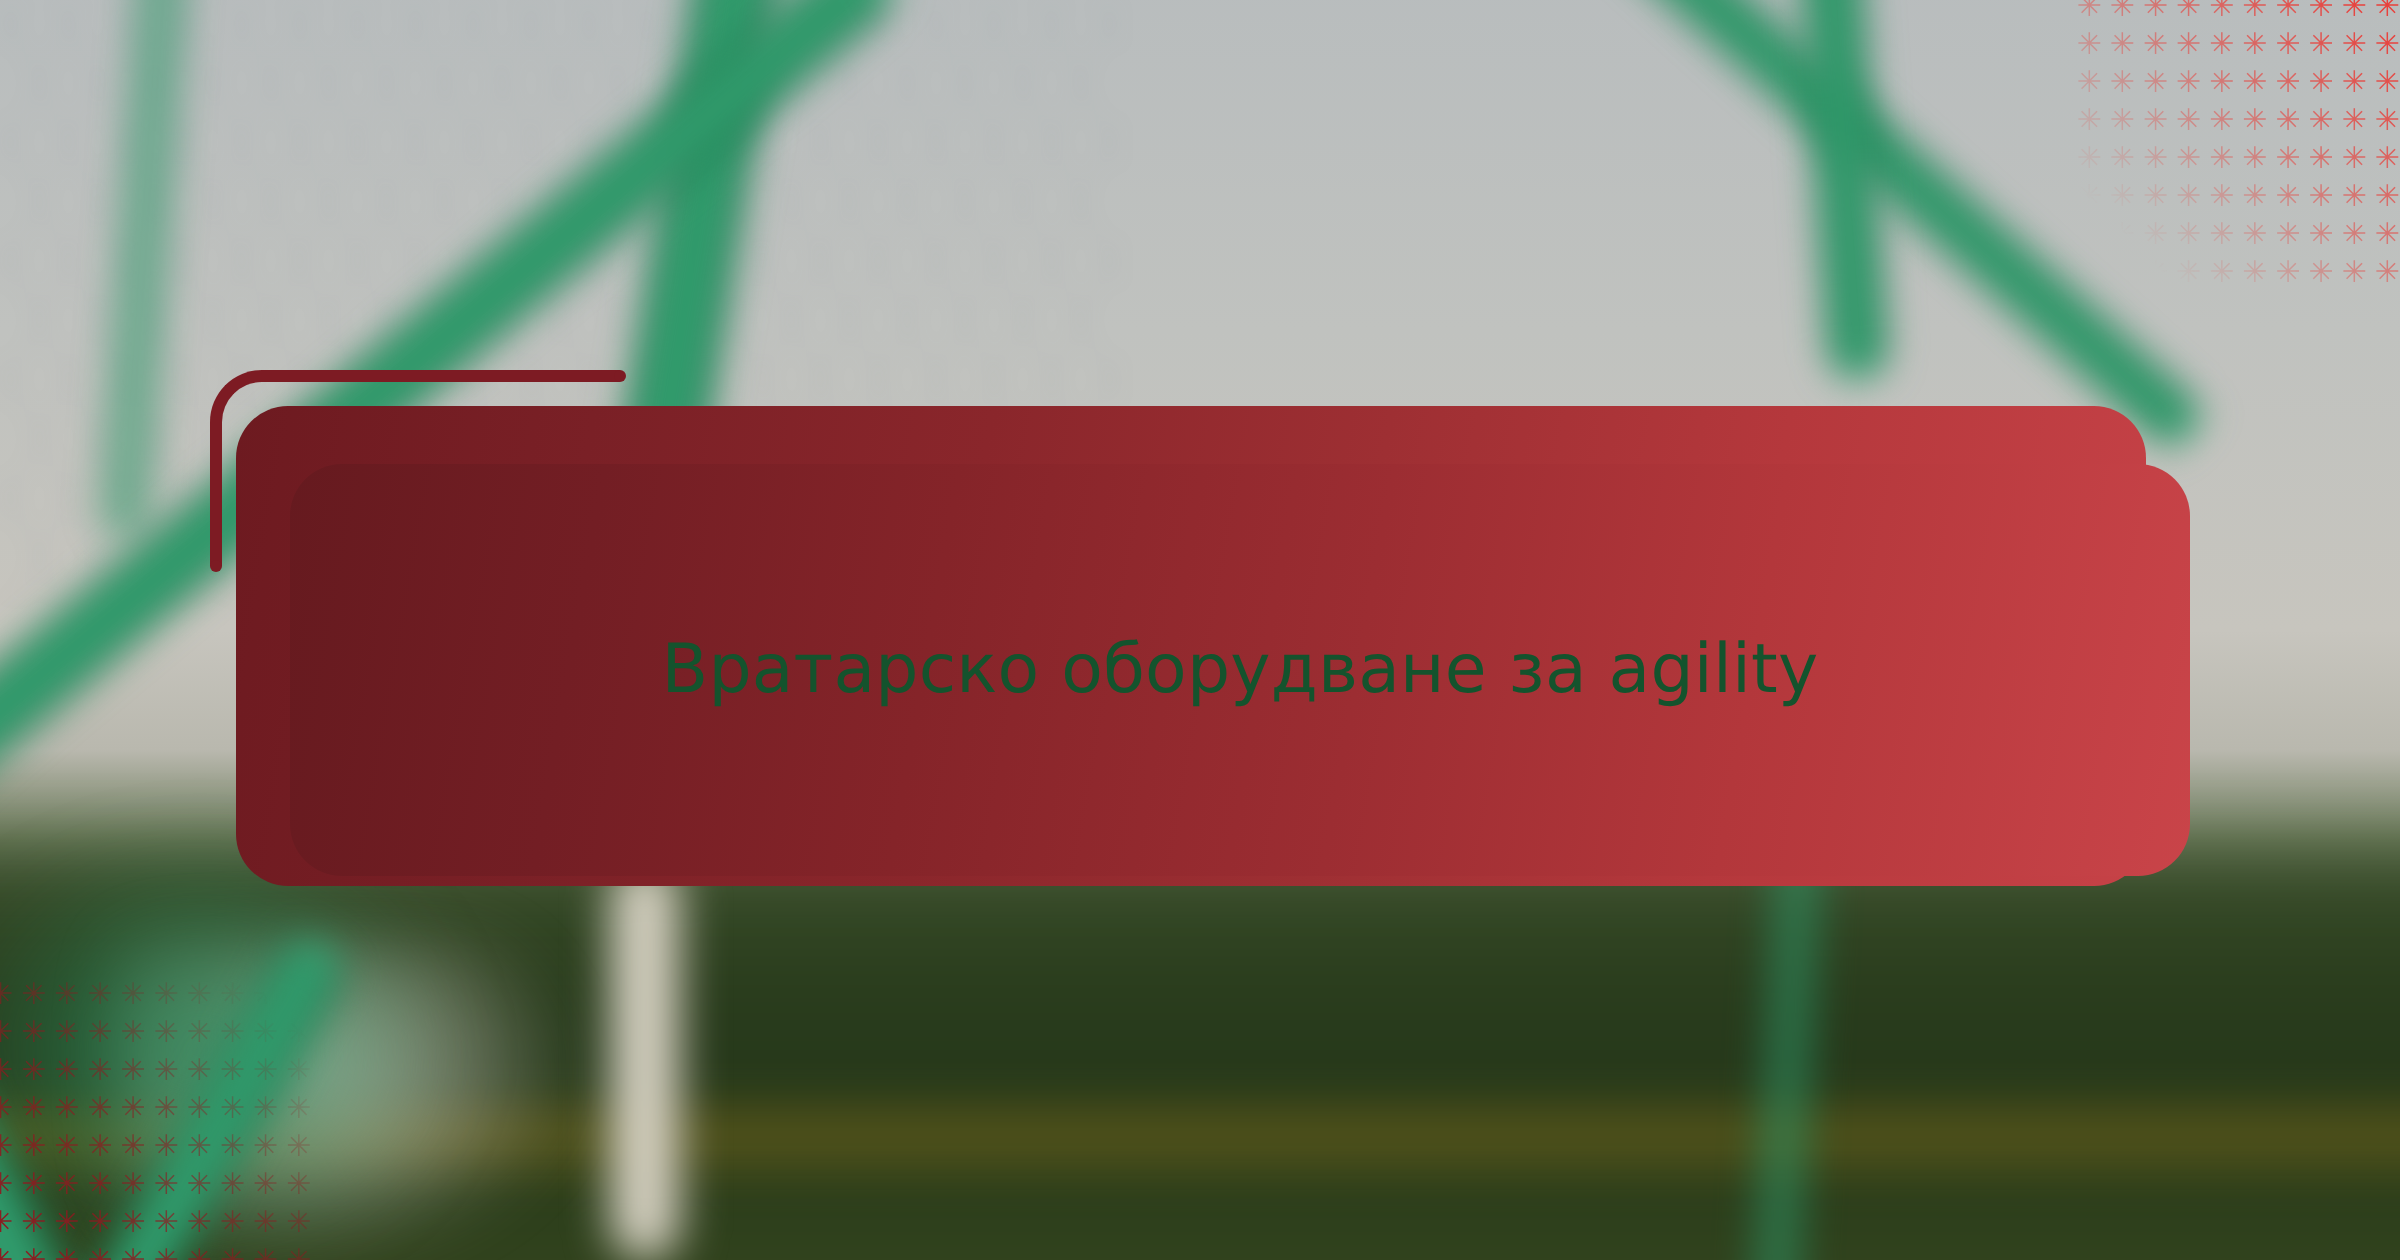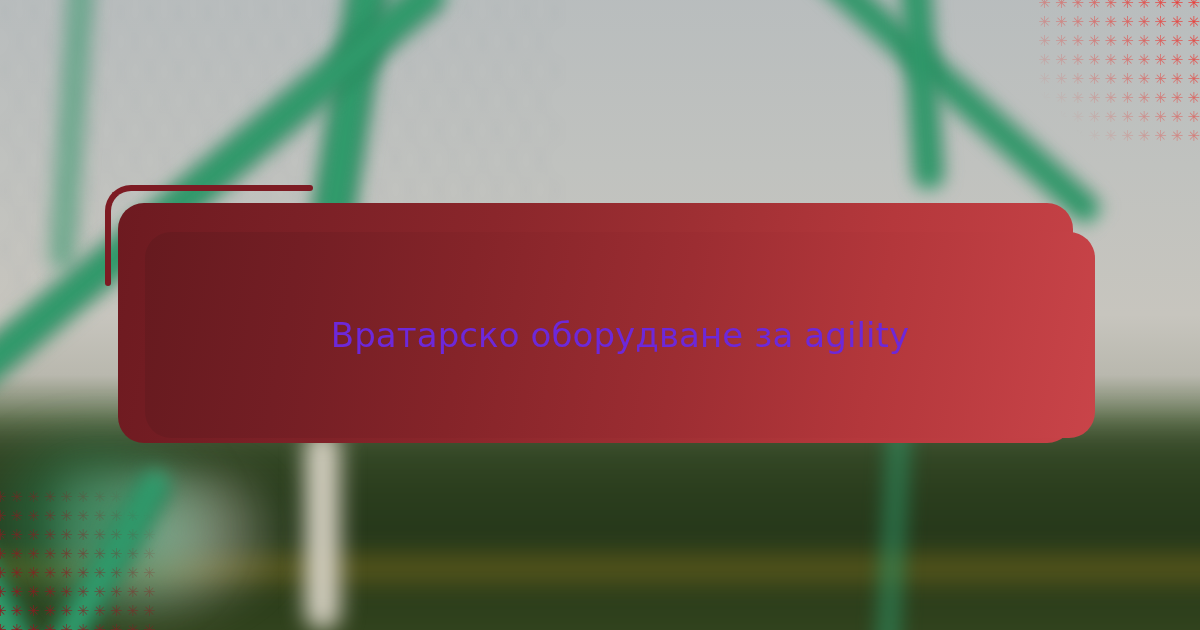--- a/index.html
+++ b/index.html
@@ -162,21 +162,21 @@
   }
 
   .card-title {
     position:absolute;
     left:40px; top:47px;
     width:950px; height:206px;
     display:flex;
     align-items:center;
     justify-content:center;
     padding:0 72px;
-    color:#6d28d9;
+    color:#14532d;
     font-size:34px;
     line-height:52px;
     font-weight:400;
     text-align:center;
     letter-spacing:.1px;
     text-rendering:optimizeLegibility;
   }
   .card-title span { display:block; }
 </style>
 </head>

